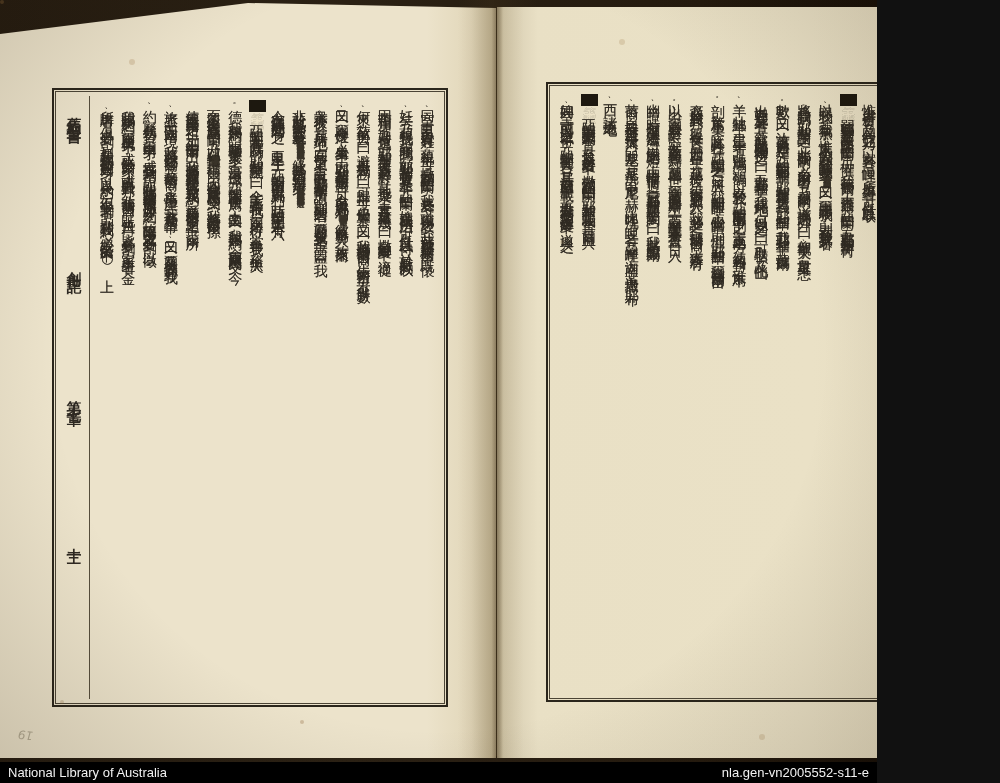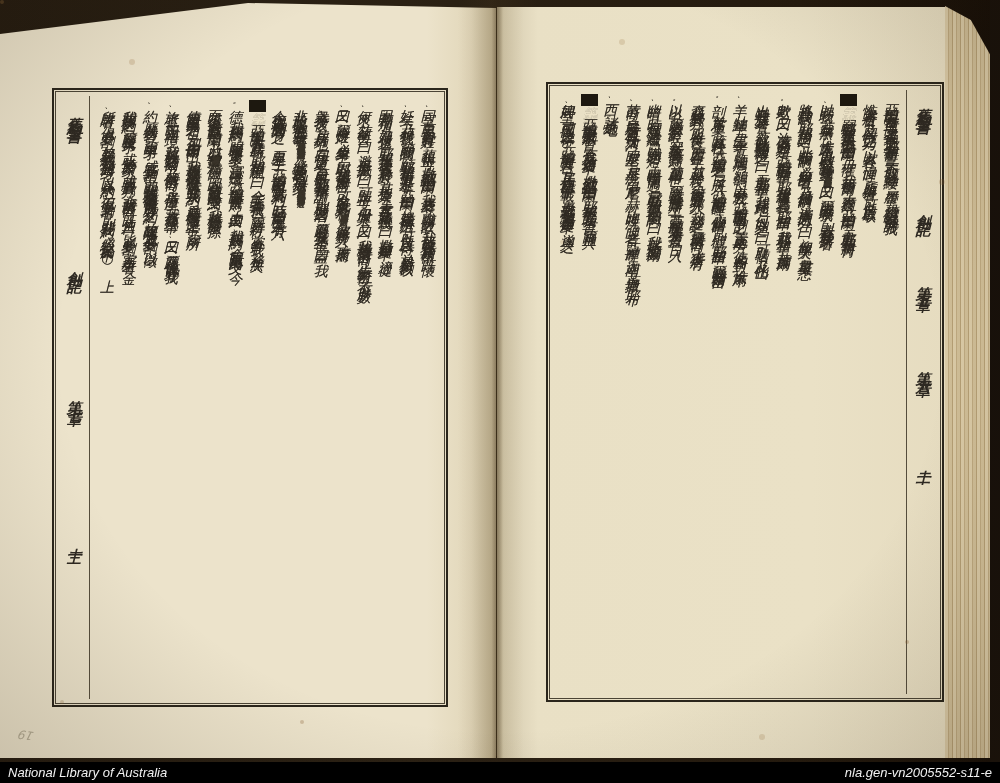--- a/index.html
+++ b/index.html
@@ -1,18 +1,18 @@
 <!DOCTYPE html>
 <html><head>
 <meta charset="utf-8">
 <style>
   html,body{margin:0;padding:0;background:#111;}
-  .stage{position:relative;width:1000px;height:783px;overflow:hidden;
+  .stage{position:relative;width:877px;height:783px;overflow:hidden;
          background:linear-gradient(90deg,#241b10 0%,#2b2114 40%,#241a0e 80%,#150d06 100%);
-         font-family:"DejaVu Sans",sans-serif;font-style:italic;}
+         font-family:"DejaVu Sans",sans-serif;}
   
   .page{position:absolute;}
   .page-left{left:0;top:0;width:496px;height:758px;
     background:linear-gradient(to right,#ece3cb 0%,#ece3cb 86%,#e2d7ba 95%,#c9bc9b 99%,#b3a483 100%);
     clip-path:polygon(0 34px,50% 3px,100% 8px,100% 100%,0 100%);}
   .page-right{left:497px;top:7px;width:448px;height:751px;
     background:linear-gradient(to right,#b9ab89 0%,#ddd3b5 1.5%,#e9e0c5 6%,#eae1c6 70%,#e6dcc0 100%);}
   .fore-edge{position:absolute;left:945px;top:0;width:47px;height:758px;
     clip-path:polygon(0 6px,55% 20px,100% 58px,100% 100%,0 100%);
     background:repeating-linear-gradient(to right,#d9c9a5 0 3px,#bda87f 3px 4px,#cfbd96 4px 7px,#b49e74 7px 8px);}

